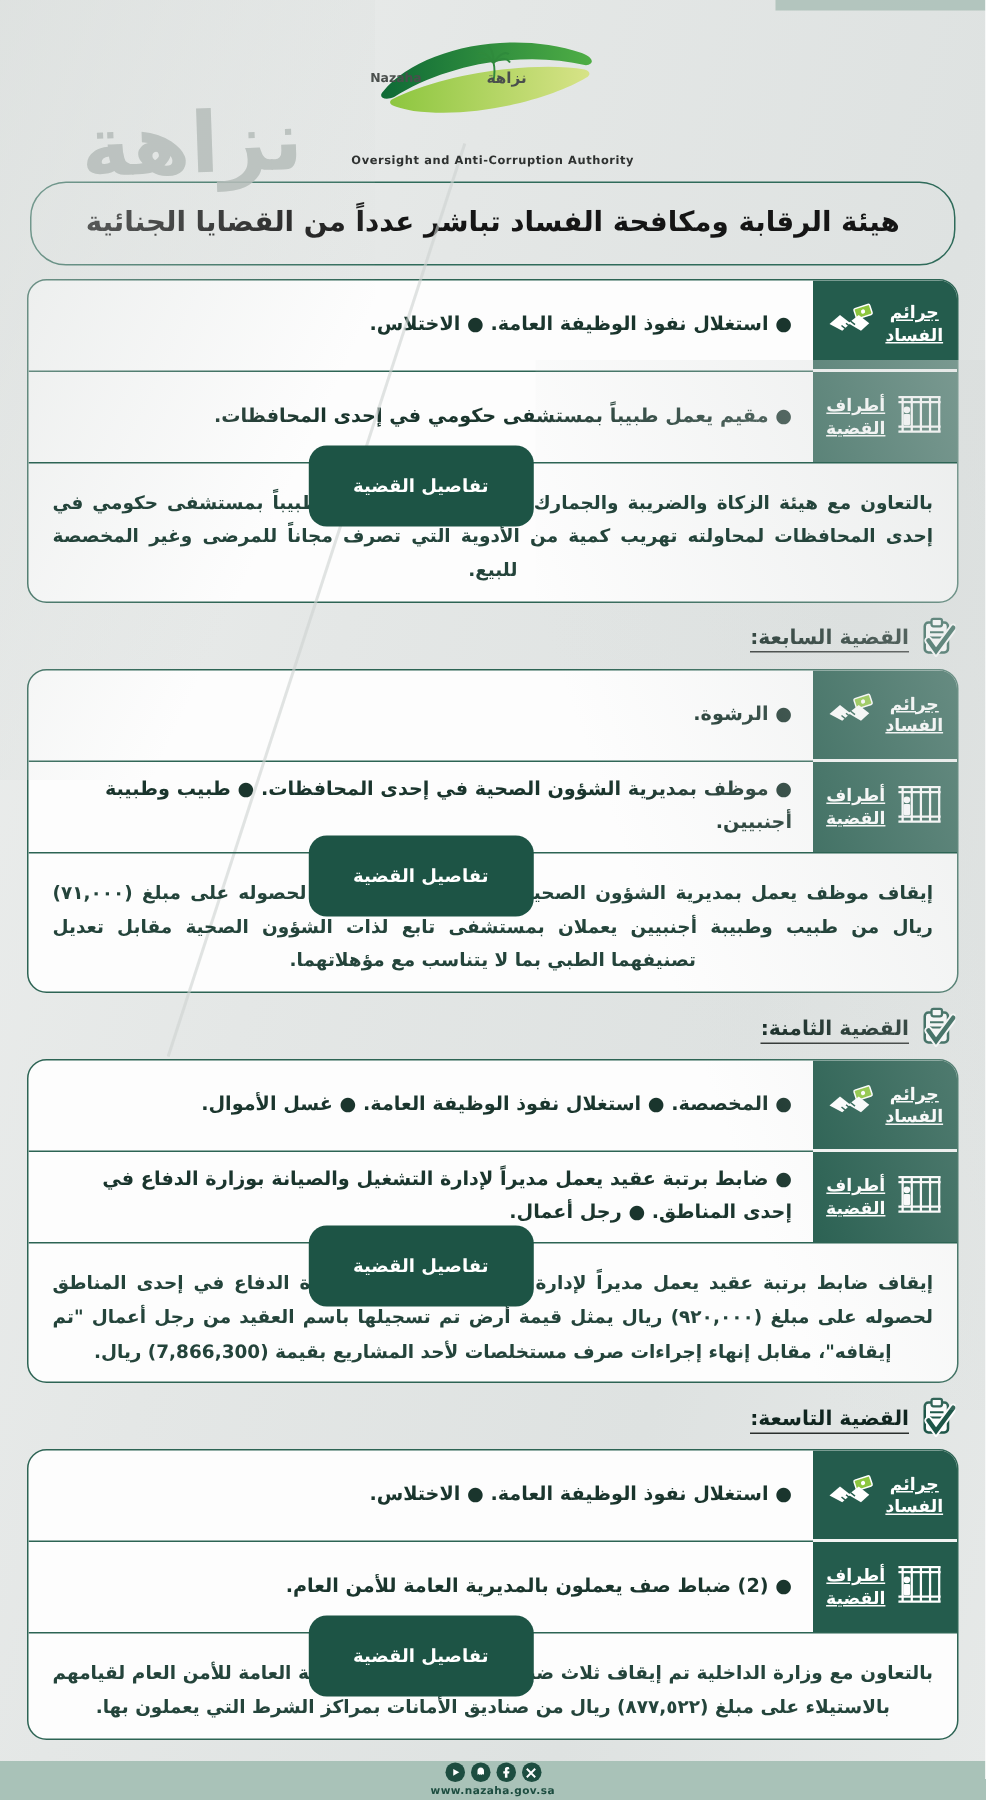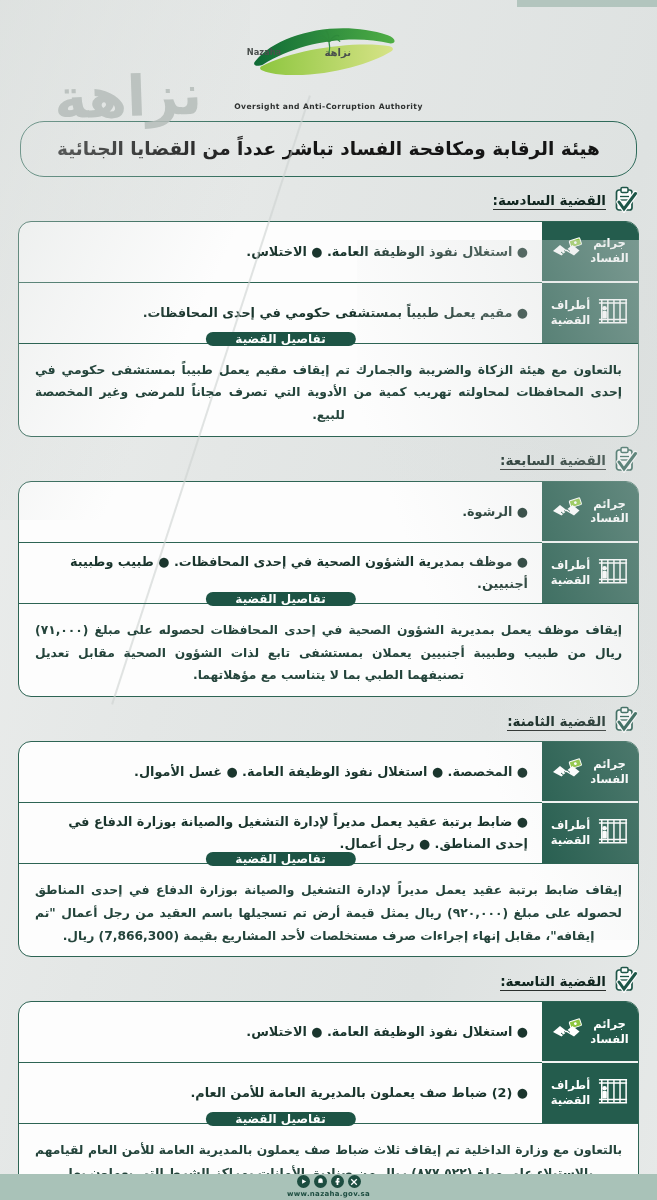--- a/index.html
+++ b/index.html
@@ -31,31 +31,31 @@
 
   
   .cases{margin-top:6px;}
   .case{margin:9px 18px 0;}
   .case-head{display:flex;align-items:center;gap:6px;margin:0 2px 4px;}
   .case-title{font-size:13.5px;font-weight:bold;color:#10251f;
      border-bottom:1.6px solid #2a2f2d;padding-bottom:1px;}
   .card{border:1.8px solid #2d6454;border-radius:13px;background:#fdfdfd;overflow:hidden;}
   .grid{display:grid;grid-template-columns:96px 1fr;}
   .label-cell{background:#245c4d;color:#fff;display:flex;align-items:center;
-     justify-content:center;gap:7px;padding:0 3px;min-height:44px;}
+     justify-content:center;gap:7px;padding:0 3px;min-height:44px;text-decoration:underline;}
   .label-cell.first{border-bottom:2px solid #f2f4f3;}
   .label-text{display:flex;flex-direction:column;align-items:center;
      font-size:11.5px;font-weight:bold;line-height:1.3;}
   .content-cell{display:flex;align-items:center;justify-content:flex-start;
      padding:8px 14px;font-size:12.8px;font-weight:bold;color:#1a352d;line-height:1.7;min-height:44px;}
   .content-cell.first{border-bottom:1.7px solid #2d6454;}
   .details{position:relative;border-top:1.7px solid #2d6454;padding:15px 16px 9px;}
   .pill{position:absolute;top:-12px;left:calc((100% - 96px)/2);transform:translateX(-50%);
      background:#1d5445;color:#fff;font-size:12px;font-weight:bold;
-     padding:0 30px;border-radius:12px;white-space:nowrap;}
+     padding:20px 30px;border-radius:12px;white-space:nowrap;}
   .details-text{margin:0;font-size:12.3px;font-weight:bold;color:#24443b;
      line-height:1.85;text-align:justify;text-align-last:center;}
   .bottom-bar{position:absolute;left:0;bottom:0;width:100%;height:26px;background:#a9c2b8;}
   .socials{position:absolute;left:50%;bottom:12px;transform:translateX(-50%);
      display:flex;gap:4px;align-items:center;}
   .soc{width:13px;height:13px;border-radius:50%;background:#1d4d40;display:flex;
      align-items:center;justify-content:center;}
   .site-url{position:absolute;left:50%;bottom:2px;transform:translateX(-50%);
      font-size:7px;font-weight:bold;color:#1d4d40;letter-spacing:.3px;direction:ltr;text-align:right;}
   .phone-badge{position:absolute;left:20px;bottom:5px;width:58px;height:58px;
@@ -106,33 +106,20 @@
     </svg>
     <div class="org-en">Oversight and Anti-Corruption Authority</div>
   </div>
 
   <div class="title-box">
     <h1>هيئة الرقابة ومكافحة الفساد تباشر عدداً من القضايا الجنائية</h1>
   </div>
 
   <main class="cases" id="cases">
     <section class="case">
-      <div class="case-head">
-        <span>
-          <svg width="25" height="27" viewBox="0 0 25 27">
-            <rect x="4.5" y="4" width="15.5" height="20" rx="2.5" fill="#fdfdfd" stroke="#1e5648" stroke-width="1.7"></rect>
-            <rect x="9" y="1.5" width="7" height="5" rx="1.3" fill="#fdfdfd" stroke="#1e5648" stroke-width="1.5"></rect>
-            <line x1="8" y1="10.5" x2="17" y2="10.5" stroke="#1e5648" stroke-width="1.3"></line>
-            <line x1="8" y1="14" x2="17" y2="14" stroke="#1e5648" stroke-width="1.3"></line>
-            <path d="M7,16 L12,23 L23.5,7.5" fill="none" stroke="#fdfdfd" stroke-width="5.5" stroke-linecap="round"></path>
-            <path d="M7,16 L12,23 L23.5,7.5" fill="none" stroke="#1e5648" stroke-width="3" stroke-linecap="round"></path>
-          </svg>
-        </span>
-        <span class="case-title">القضية السادسة:</span>
-      </div>
       <div class="card">
         <div class="grid">
           <div class="label-cell first">
             <span class="label-text">
               <span>جرائم</span>
               <span>الفساد</span>
             </span>
             <span>
               <svg width="32" height="24" viewBox="0 0 32 24">
                 <g transform="rotate(-18 25 6)">

